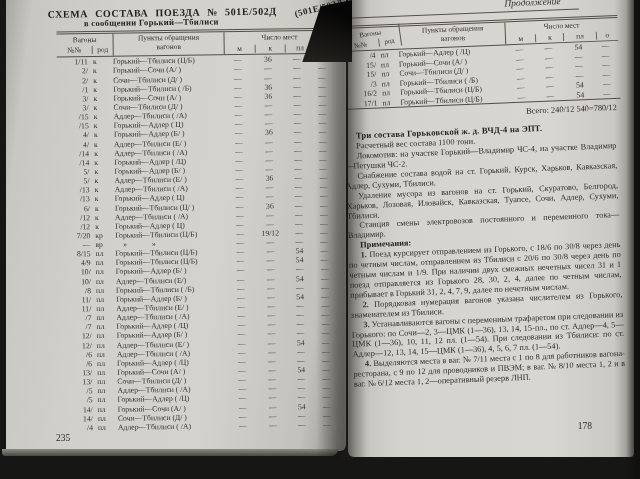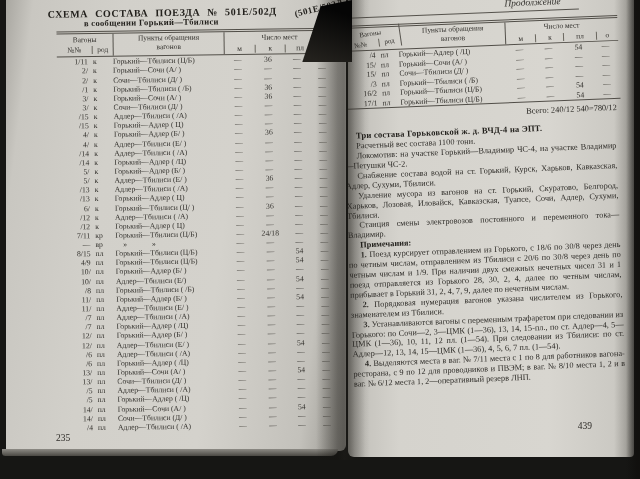--- a/index.html
+++ b/index.html
@@ -309,25 +309,25 @@
             <div class="t-row">
               <span class="c-no">/12</span>
               <span class="c-type">к</span>
               <span class="c-route">Горький—Адлер ( Ц)</span>
               <span class="c-m">—</span>
               <span class="c-k">—</span>
               <span class="c-pl">—</span>
               <span class="c-o">—</span>
             </div>
             <div class="t-row">
-              <span class="c-no">7/11</span>
+              <span class="c-no">7/20</span>
               <span class="c-type">кр</span>
               <span class="c-route">Горький—Тбилиси (Ц/Б)</span>
               <span class="c-m">—</span>
-              <span class="c-k">24/18</span>
+              <span class="c-k">19/12</span>
               <span class="c-pl">—</span>
               <span class="c-o">—</span>
             </div>
             <div class="t-row">
               <span class="c-no">—</span>
               <span class="c-type">вр</span>
               <span class="c-route">    »             »</span>
               <span class="c-m">—</span>
               <span class="c-k">—</span>
               <span class="c-pl">—</span>
@@ -619,20 +619,20 @@
           </div>
         <p class="notes-label">Примечания:</p>
         <div>
             <p class="para note"><span class="note-num">1. </span>Поезд курсирует отправлением из Горького, с 18/6 по 30/8 через день по четным числам, отправлением из Тбилиси с 20/6 по 30/8 через день по четным числам и 1/9. При наличии двух смежных нечетных чисел 31 и 1 поезд отправляется из Горького 28, 30, 2, 4, далее по четным числам, прибывает в Горький 31, 2, 4, 7, 9, далее по нечетным числам.</p>
             <p class="para note"><span class="note-num">2. </span>Порядковая нумерация вагонов указана числителем из Горького, знаменателем из Тбилиси.</p>
             <p class="para note"><span class="note-num">3. </span>Устанавливаются вагоны с переменным трафаретом при следовании из Горького: по Сочи—2, 3—ЦМК (1—36), 13, 14, 15-пл., по ст. Адлер—4, 5—ЦМК (1—36), 10, 11, 12 пл. (1—54). При следовании из Тбилиси: по ст. Адлер—12, 13, 14, 15—ЦМК (1—36), 4, 5, 6, 7 пл. (1—54).</p>
             <p class="para note"><span class="note-num">4. </span>Выделяются места в ваг. № 7/11 места с 1 по 8 для работников вагона-ресторана, с 9 по 12 для проводников и ПВЭМ; в ваг. № 8/10 места 1, 2 и в ваг. № 6/12 места 1, 2—оперативный резерв ЛНП.</p>
           </div>
       </div>
     </div>
-    <div id="pagenum-right" class="pagenum">439</div>
+    <div id="pagenum-right" class="pagenum">178</div>
   </div>
 
   <div id="bottom-edge"></div>
   <div id="gutter-shadow"></div>
   <div id="page-curl"></div>
   <div id="right-edge-shade"></div>
 </div>
 
 </body></html>

